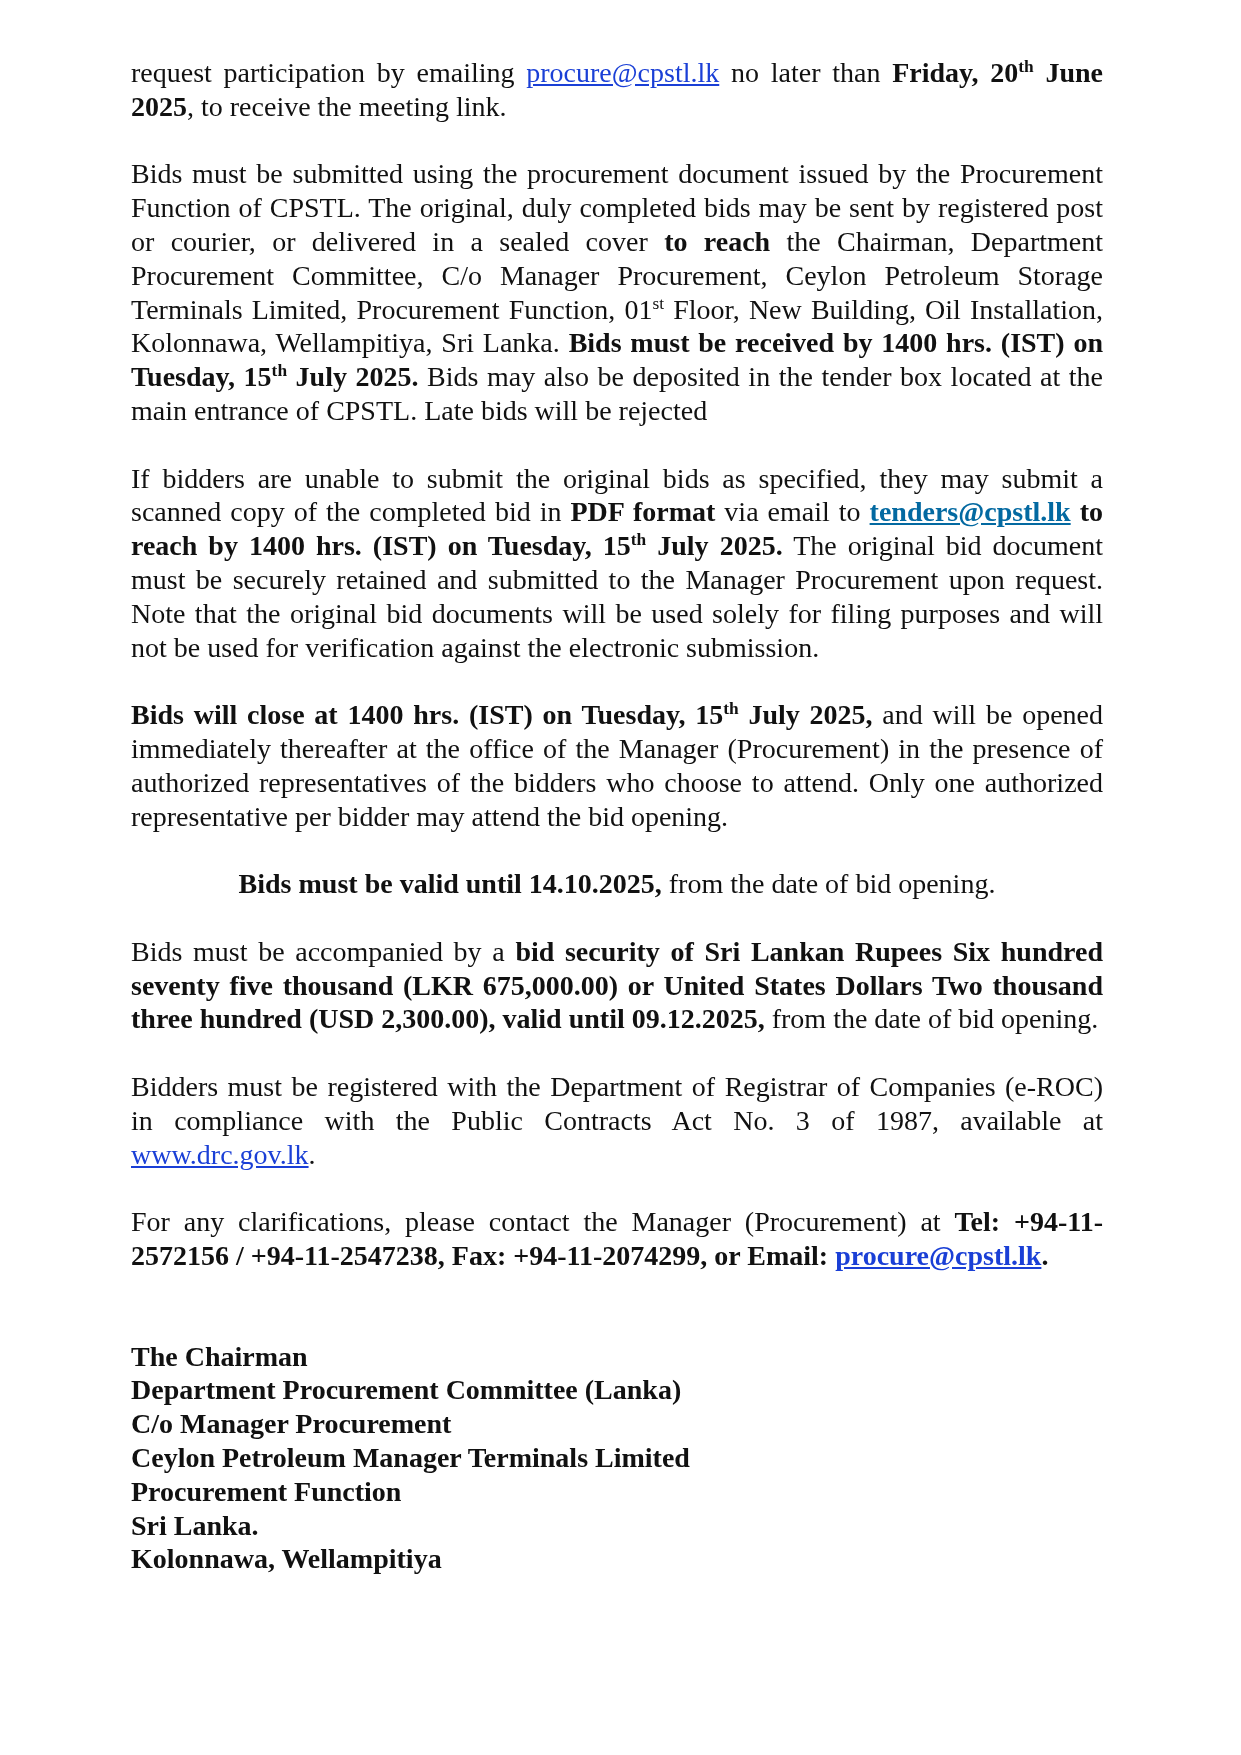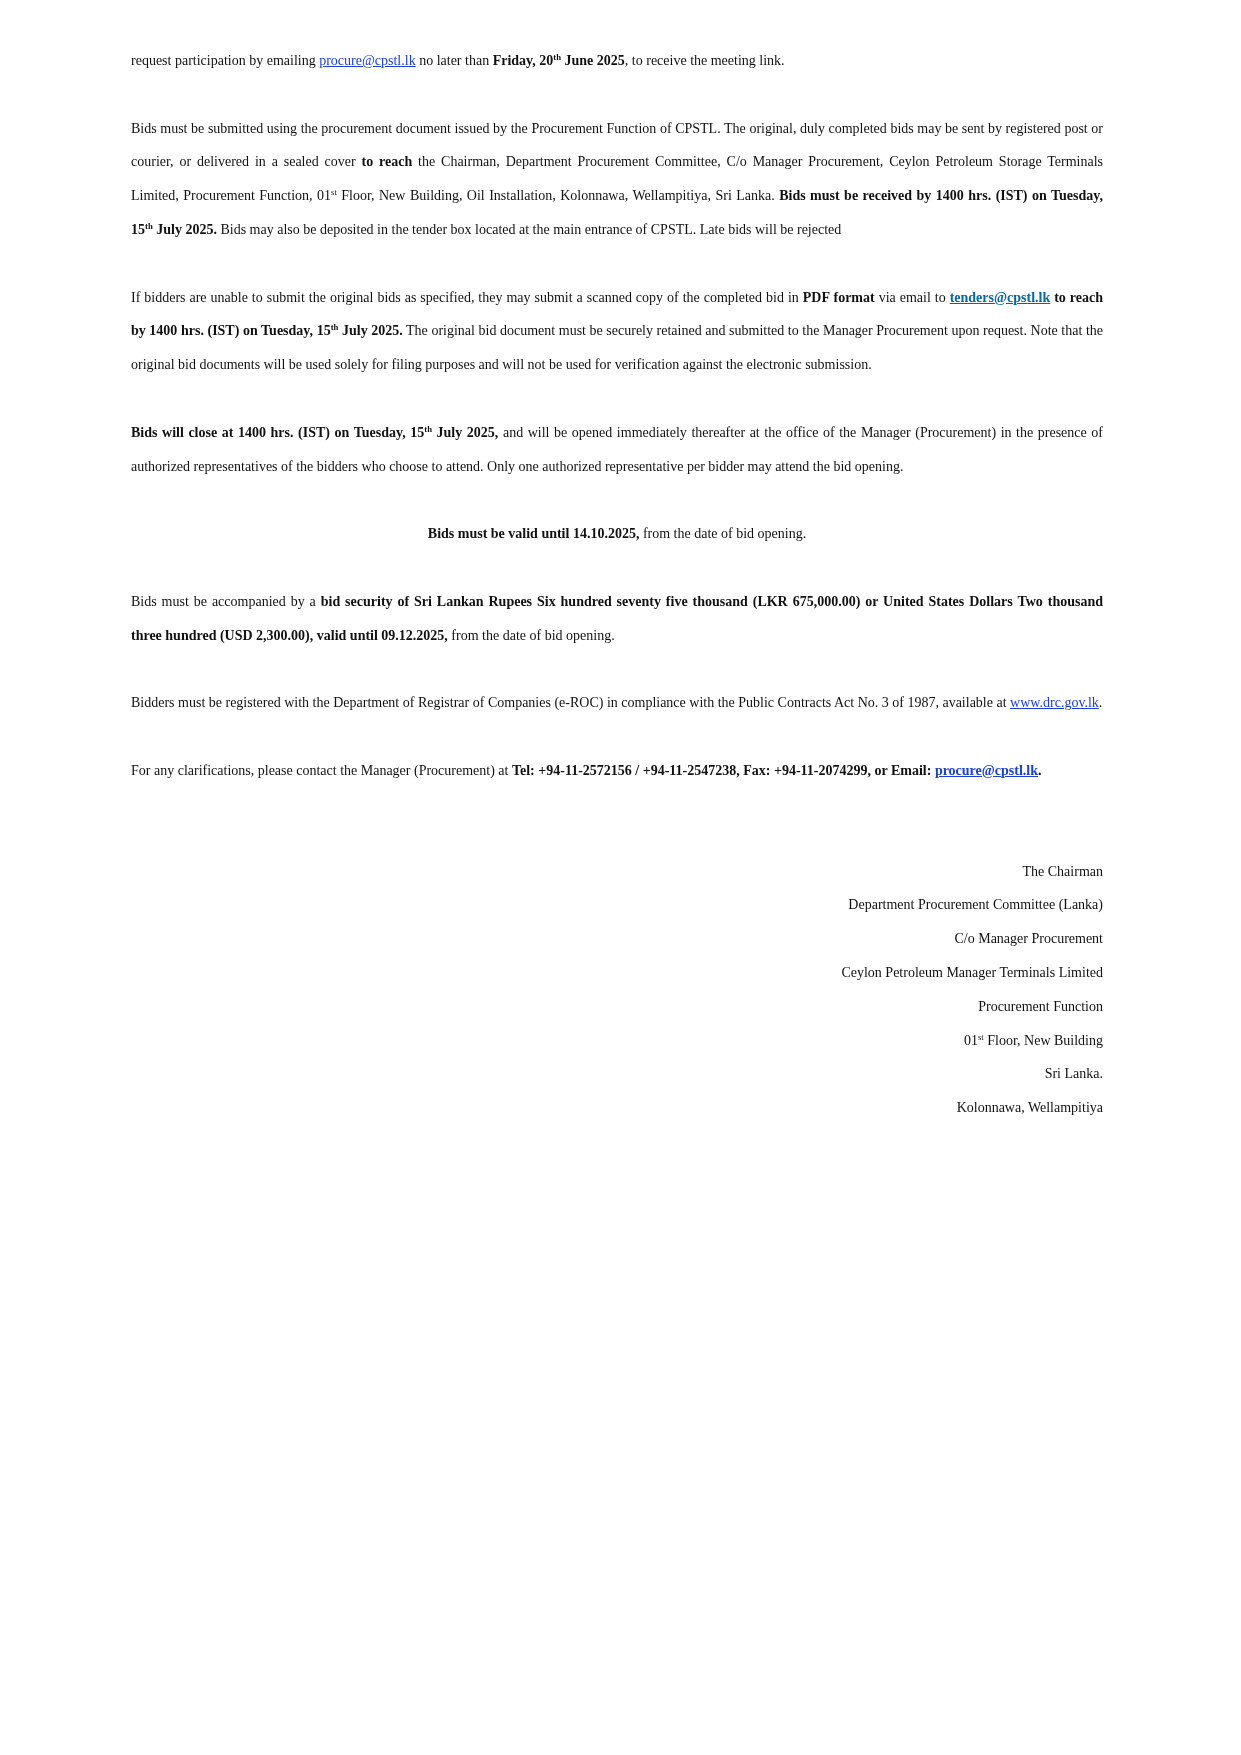--- a/index.html
+++ b/index.html
@@ -1,28 +1,28 @@
 <!DOCTYPE html>
 <html><head>
 <meta charset="utf-8">
 <style>
   html, body { margin: 0; padding: 0; background: #ffffff; }
   body { width: 1241px; height: 1755px; position: relative; overflow: hidden; }
   .page {
-    position: absolute; left: 131px; top: 44px; width: 972px;
+    position: absolute; left: 131px; top: 56px; width: 972px;
     font-family: "Liberation Serif", "DejaVu Serif", serif;
-    font-size: 14px; line-height: 33.8px; color: #111111;
+    font-size: 28px; line-height: 33.8px; color: #111111;
   }
   .para { margin: 0 0 33.8px 0; text-align: justify; }
   .para.left { text-align: center; }
   b { font-weight: bold; }
   sup { font-size: 0.62em; line-height: 0; vertical-align: 0.55em; }
   a.link { color: #1a3fd6; text-decoration: underline; }
   a.link-black { color: #0369a1; text-decoration: underline; font-weight: bold; }
-  .addr { margin-top: 67px; font-weight: normal; text-align: right; }
+  .addr { margin-top: 67px; font-weight: bold; text-align: left; }
   .addr div { line-height: 33.8px; }
 </style>
 </head>
 <body>
 
 <div class="page">
 
   <p class="para"><span>request participation by emailing </span><a class="link">procure@cpstl.lk</a><span> no later than </span><b><span>Friday, 20</span><sup>th</sup><span> June 2025</span></b><span>, to receive the meeting link.</span></p>
 
   <p class="para"><span>Bids must be submitted using the procurement document issued by the Procurement Function of CPSTL. The original, duly completed bids may be sent by registered post or courier, or delivered in a sealed cover </span><b>to reach</b><span> the Chairman, Department Procurement Committee, C/o Manager Procurement, Ceylon Petroleum Storage Terminals Limited, Procurement Function, 01</span><sup>st</sup><span> Floor, New Building, Oil Installation, Kolonnawa, Wellampitiya, Sri Lanka. </span><b><span>Bids must be received by 1400 hrs. (IST) on Tuesday, 15</span><sup>th</sup><span> July 2025.</span></b><span> Bids may also be deposited in the tender box located at the main entrance of CPSTL. Late bids will be rejected</span></p>
@@ -38,18 +38,17 @@
   <p class="para"><span>Bidders must be registered with the Department of Registrar of Companies (e-ROC) in compliance with the Public Contracts Act No. 3 of 1987, available at </span><a class="link">www.drc.gov.lk</a><span>.</span></p>
 
   <p class="para"><span>For any clarifications, please contact the Manager (Procurement) at </span><b>Tel: +94-11-2572156 / +94-11-2547238, Fax: +94-11-2074299, or Email: </b><a class="link" style="font-weight:bold">procure@cpstl.lk</a><b>.</b></p>
 
   <div class="addr">
     <div>The Chairman</div>
     <div>Department Procurement Committee (Lanka)</div>
     <div>C/o Manager Procurement</div>
     <div>Ceylon Petroleum Manager Terminals Limited</div>
     <div>Procurement Function</div>
-    <div><span>01</span><sup>st</sup><span> Floor, New Building</span></div>
     <div>Sri Lanka.</div>
     <div>Kolonnawa, Wellampitiya</div>
   </div>
 
 </div>
 
 </body></html>

